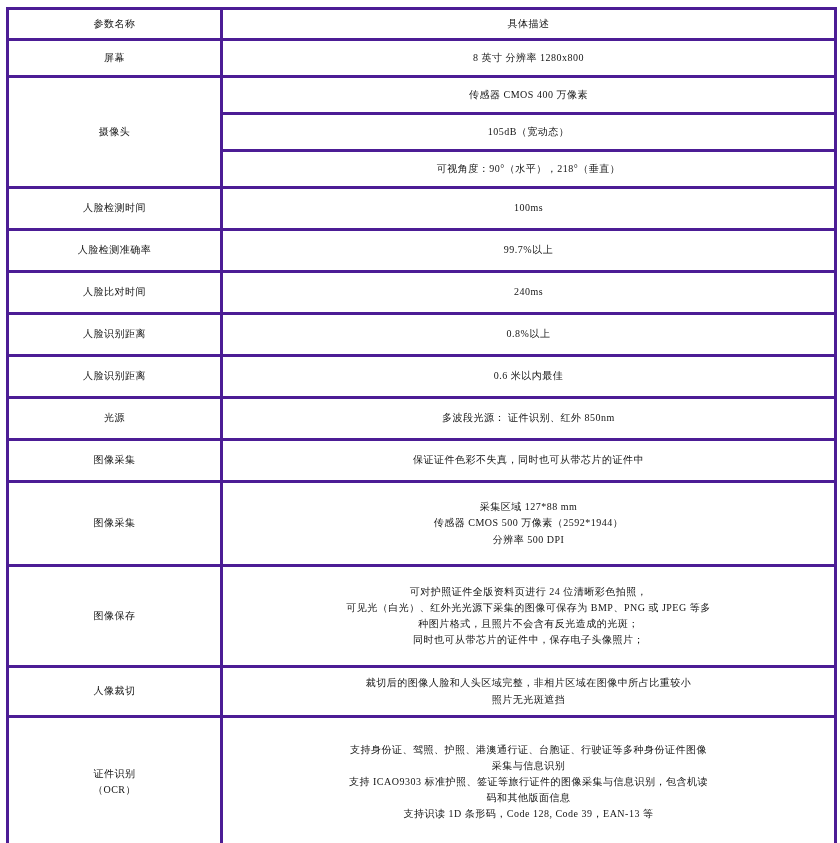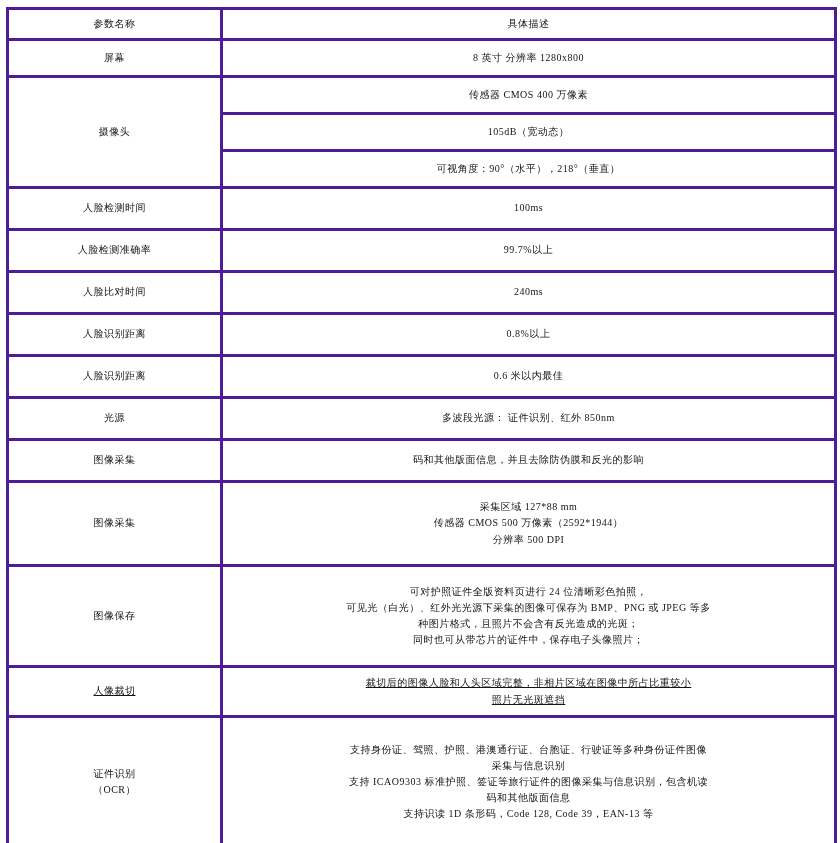--- a/index.html
+++ b/index.html
@@ -43,21 +43,21 @@
     line-height: 1.62;
     overflow: hidden;
   }
   
   tr.h-header  { height: 31px; }
   tr.h-screen  { height: 37px; font-family: Liberation Serif, serif; }
   tr.h-cam     { height: 37px; }
   tr.h-single  { height: 42px; padding-left: 42px; }
   tr.h-capture { height: 84px; }
   tr.h-save    { height: 101px; }
-  tr.h-crop    { height: 50px; text-decoration: underline; }
+  tr.h-crop    { height: 50px; }
   tr.h-ocr     { height: 131px; }
   td.mult { line-height: 1.68; margin-top: 20px; }
 </style>
 </head>
 <body>
 
 <div class="page">
   <table class="spec">
     <colgroup>
         <col class="c1">
@@ -111,21 +111,21 @@
       <td>0.6 米以内最佳</td>
     </tr>
 
     <tr class="h-single">
       <td>光源</td>
       <td>多波段光源： 证件识别、红外 850nm</td>
     </tr>
 
     <tr class="h-single">
       <td>图像采集</td>
-      <td>码和其他版面信息，并且去除防伪膜和反光的影响</td>
+      <td>保证证件色彩不失真，同时也可从带芯片的证件中</td>
     </tr>
 
     <tr class="h-capture">
       <td>图像采集</td>
       <td class="mult">采集区域 127*88 mm
 传感器 CMOS 500 万像素（2592*1944）
 分辨率 500 DPI</td>
     </tr>
 
     <tr class="h-save">

